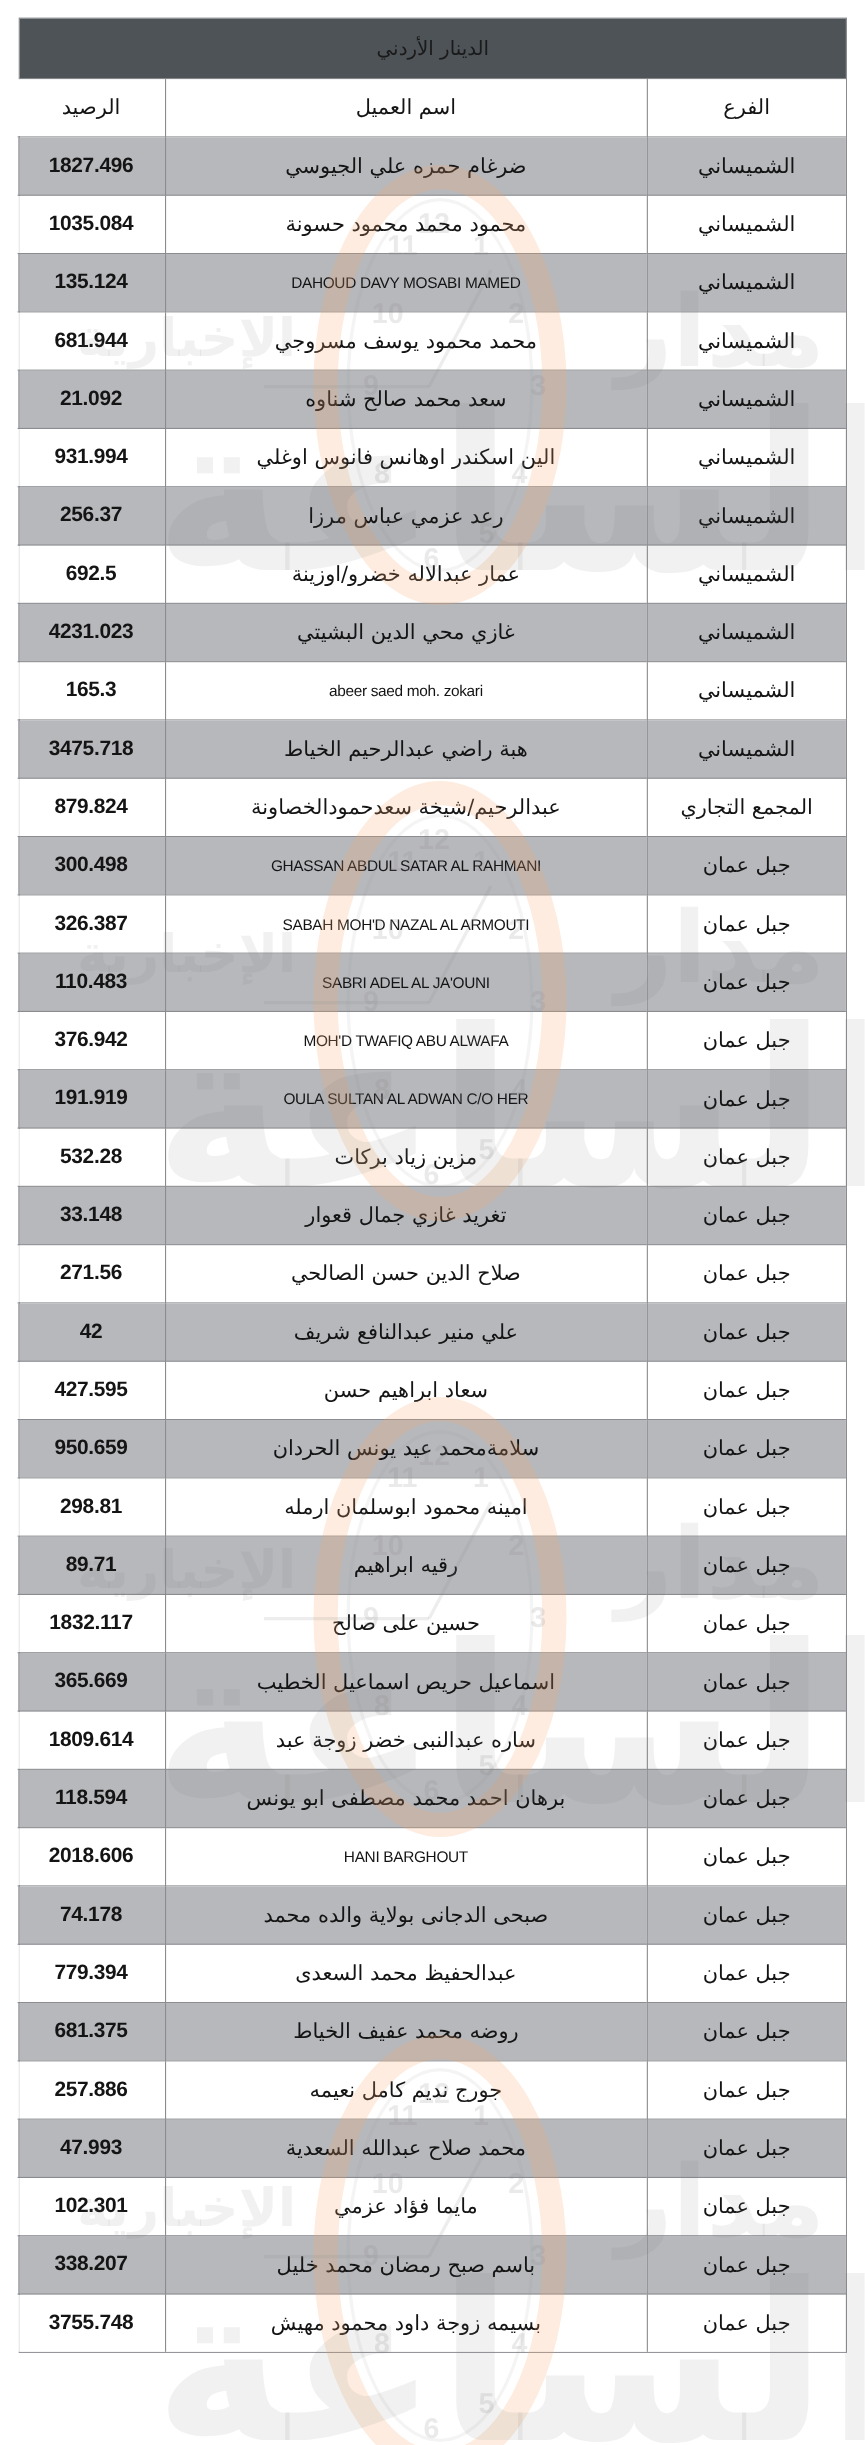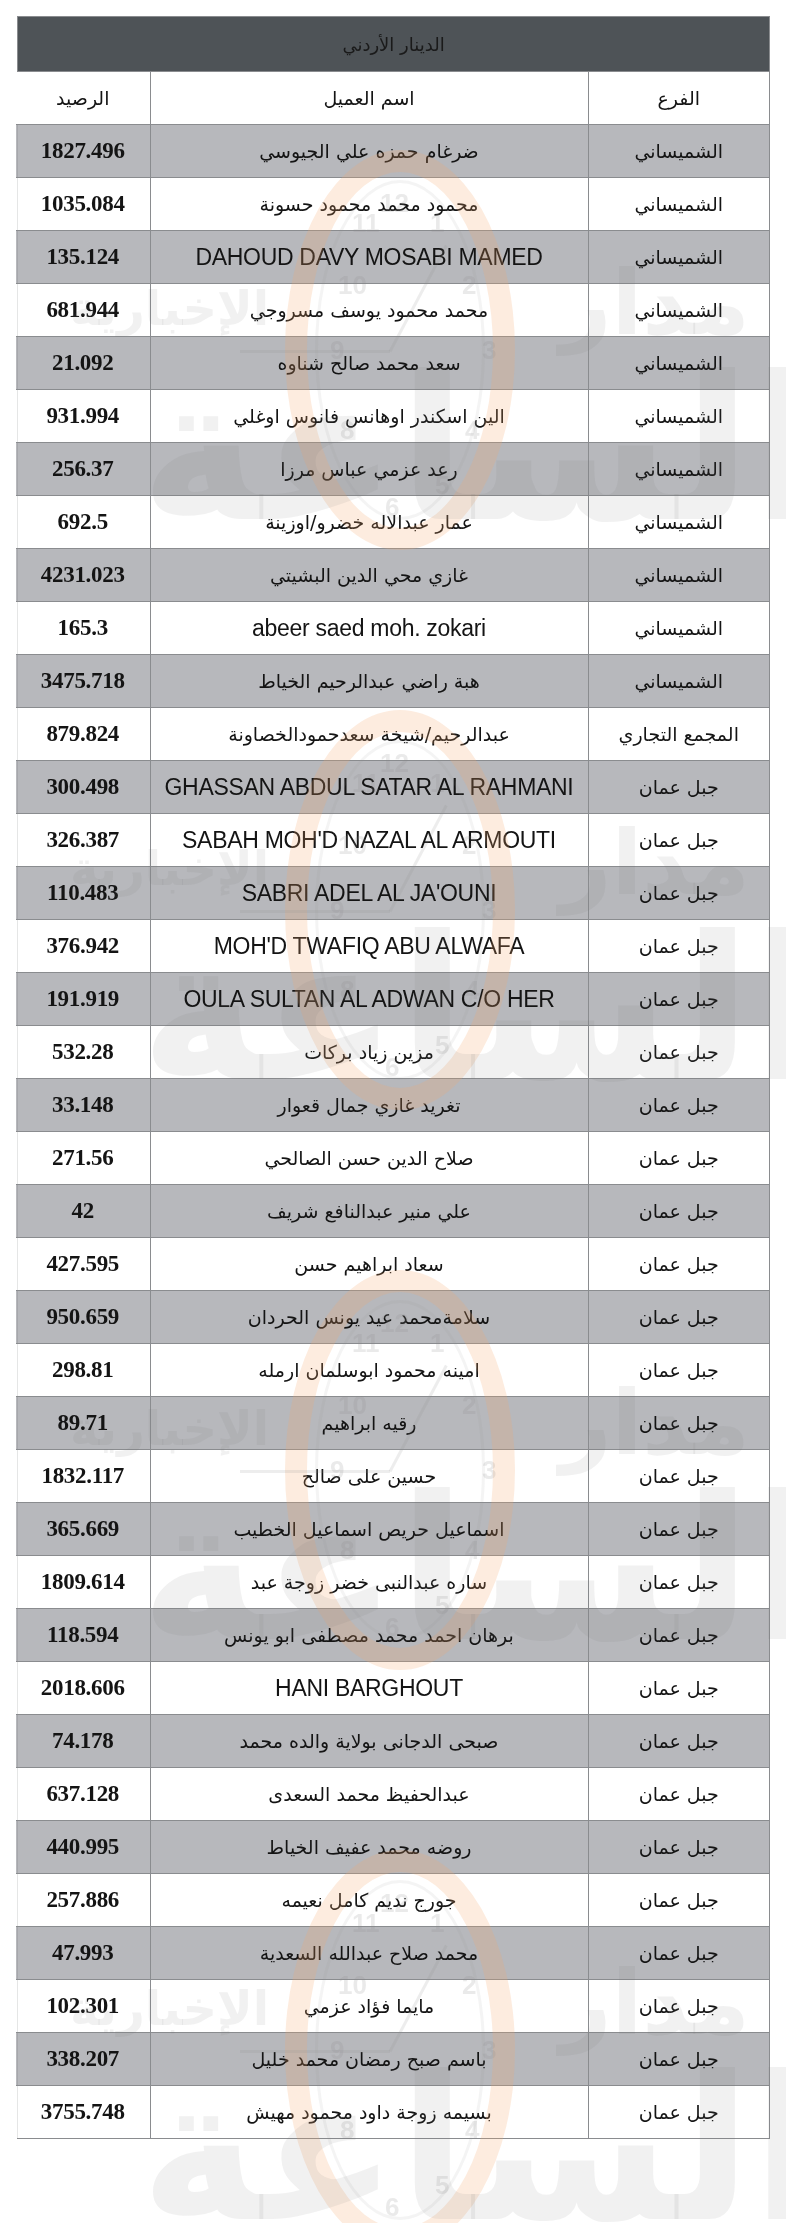--- a/index.html
+++ b/index.html
@@ -115,28 +115,28 @@
   col.c-branch { width: 181px; }
   col.c-name { width: 438px; }
   col.c-balance { width: 134px; }
   thead th {
     background: #ffffff;
     font-size: 19px;
   }
   tbody tr.gray td { background: rgba(170, 172, 176, 0.85); }
   tbody tr.white td { background: rgba(255, 255, 255, 0.78); }
   td.balance {
-    font-family: Liberation Serif, serif;
+    font-family: Liberation Sans, sans-serif;
     font-weight: bold;
-    font-size: 23px;
+    font-size: 19px;
     letter-spacing: -0.3px;
   }
   td.name.latin {
     font-family: "Liberation Sans", sans-serif;
-    font-size: 23px;
+    font-size: 14px;
     letter-spacing: -0.3px;
   }
 </style>
 </head>
 <body>
 
 <div class="table-wrap">
   <div class="title-bar">الدينار الأردني</div>
   <table>
     <colgroup>
@@ -303,26 +303,26 @@
           <td class="balance" dir="ltr">2018.606</td>
         </tr>
         <tr class="gray">
           <td class="branch">جبل عمان</td>
           <td class="name">صبحى الدجانى بولاية والده محمد</td>
           <td class="balance" dir="ltr">74.178</td>
         </tr>
         <tr class="white">
           <td class="branch">جبل عمان</td>
           <td class="name">عبدالحفيظ محمد السعدى</td>
-          <td class="balance" dir="ltr">637.128</td>
+          <td class="balance" dir="ltr">779.394</td>
         </tr>
         <tr class="gray">
           <td class="branch">جبل عمان</td>
           <td class="name">روضه محمد عفيف الخياط</td>
-          <td class="balance" dir="ltr">440.995</td>
+          <td class="balance" dir="ltr">681.375</td>
         </tr>
         <tr class="white">
           <td class="branch">جبل عمان</td>
           <td class="name">جورج نديم كامل نعيمه</td>
           <td class="balance" dir="ltr">257.886</td>
         </tr>
         <tr class="gray">
           <td class="branch">جبل عمان</td>
           <td class="name">محمد صلاح عبدالله السعدية</td>
           <td class="balance" dir="ltr">47.993</td>

